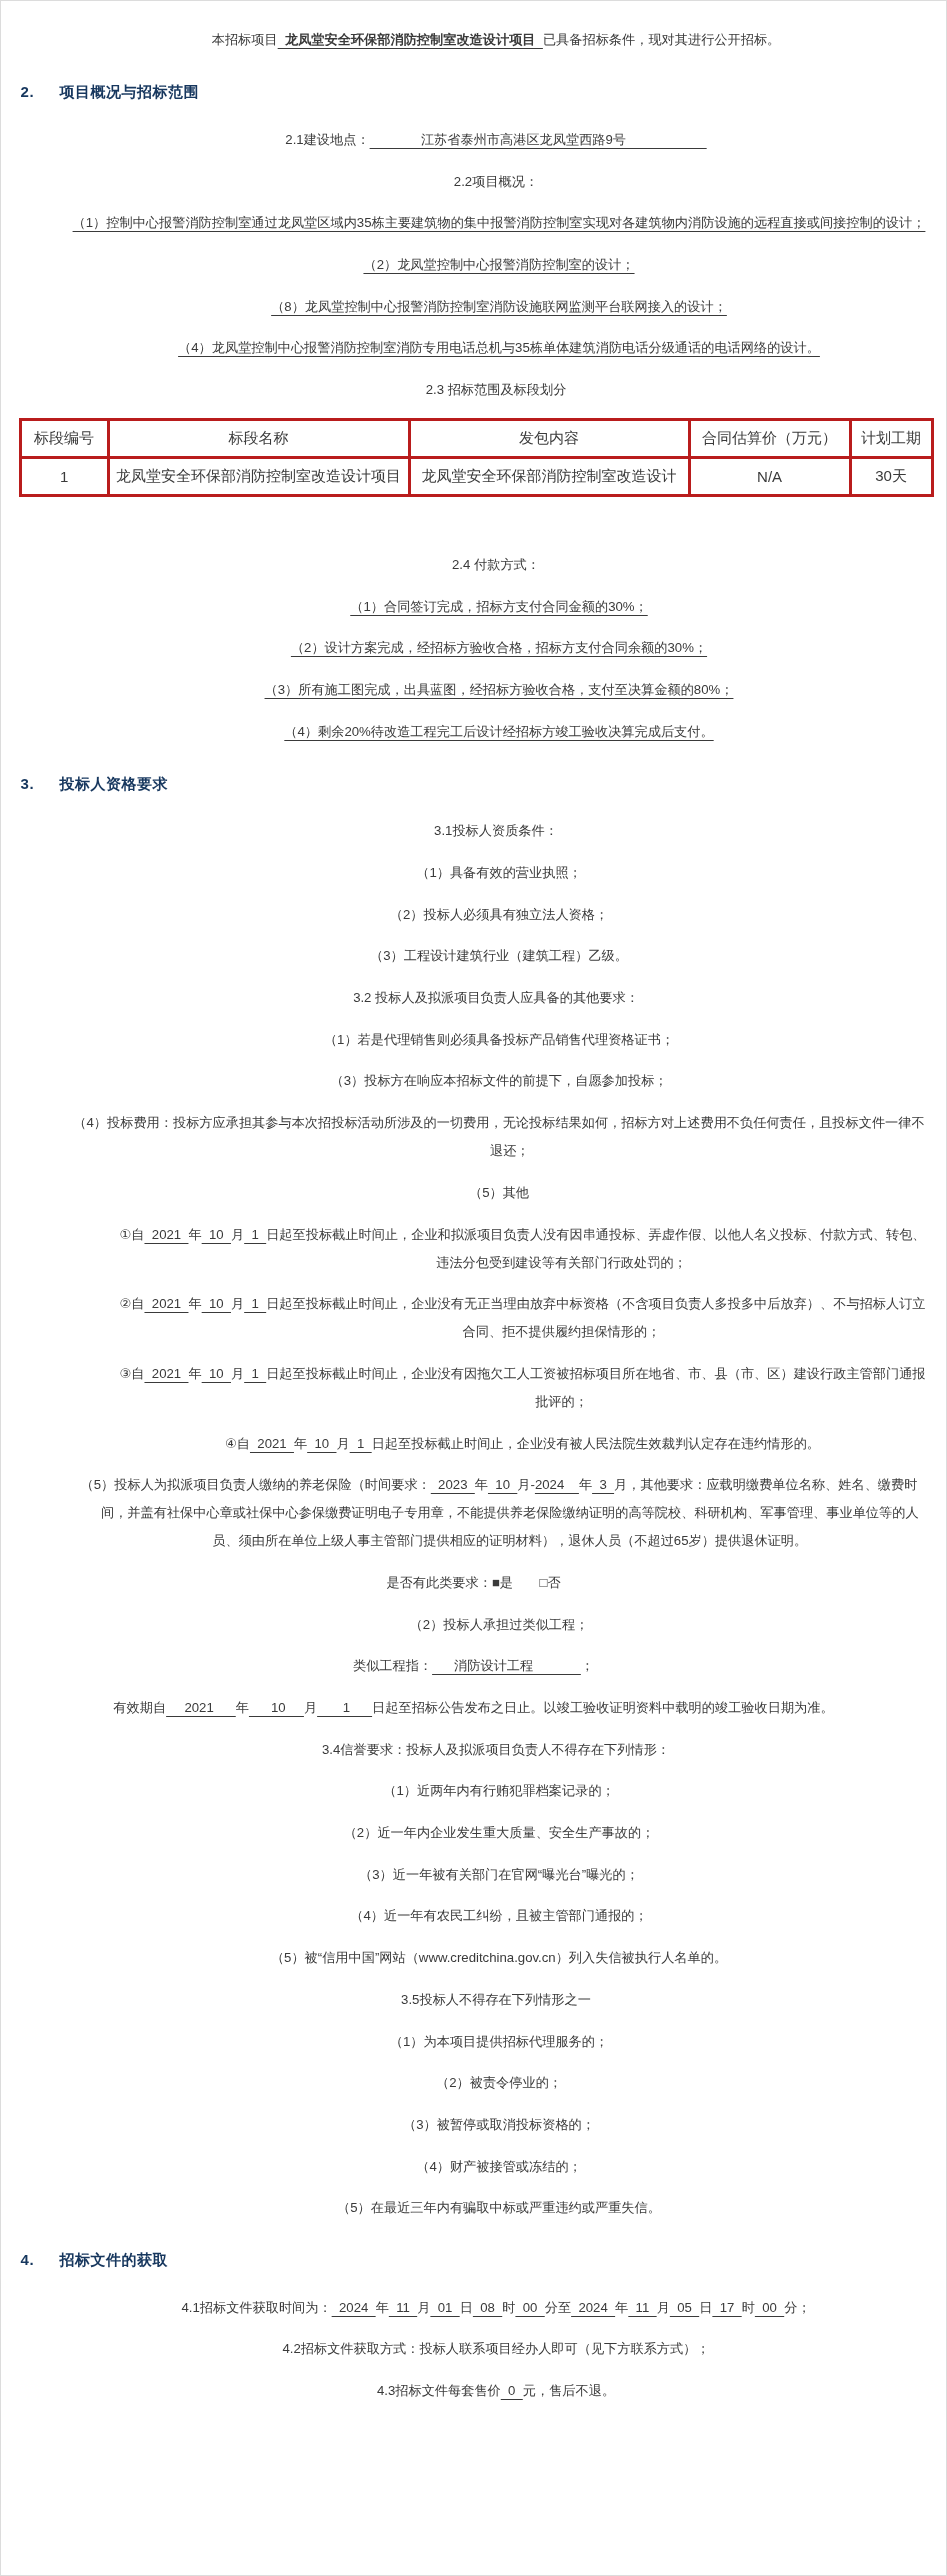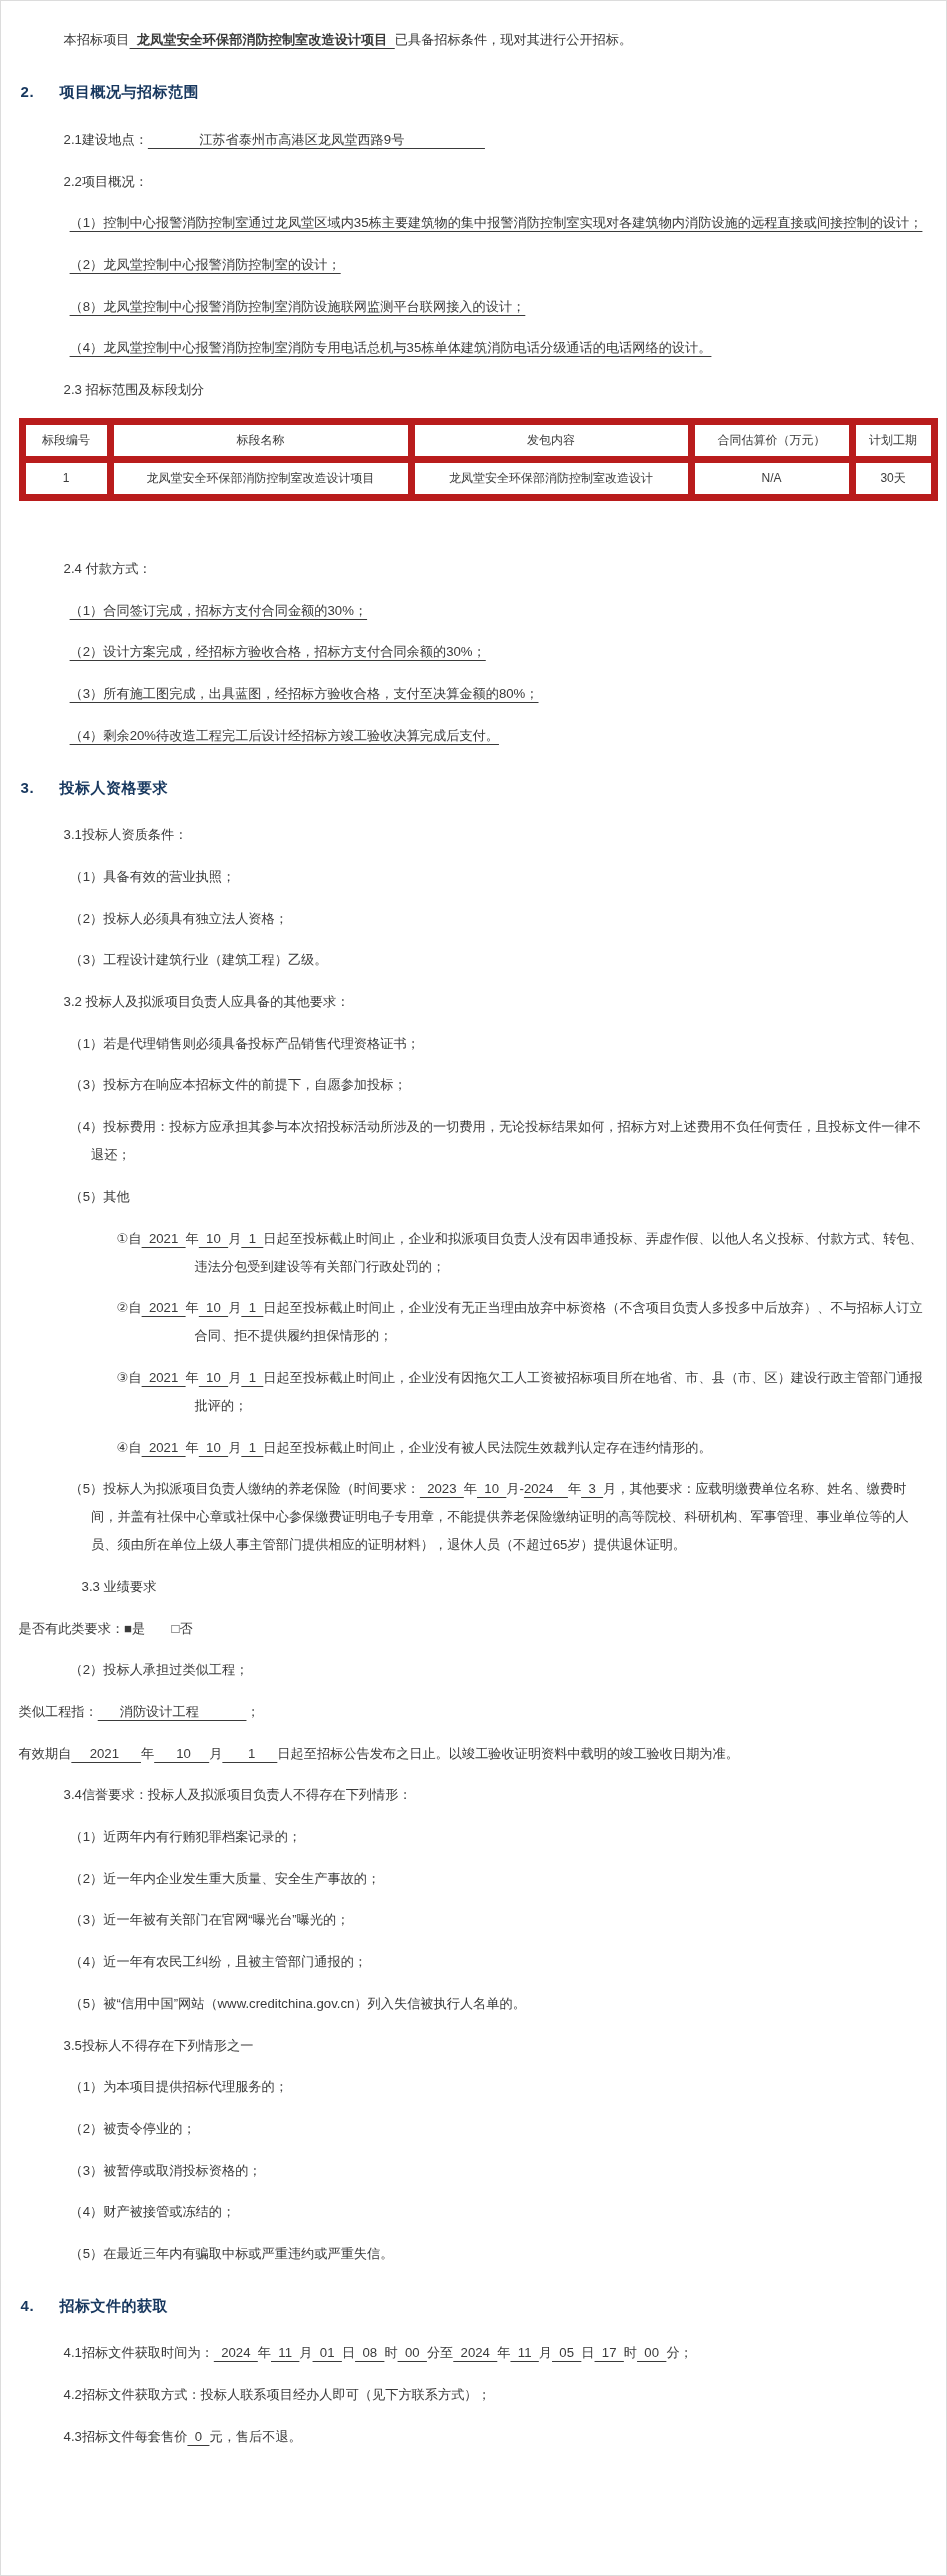--- a/index.html
+++ b/index.html
@@ -21,20 +21,21 @@
     font-weight: bold;
     margin: 29px 0 23.5px 2px;
     letter-spacing: 0.5px;
   }
   h2.h .num { display: inline-block; min-width: 39px; }
   .sec:first-child h2.h { margin-top: 3.9px; }
   .ln {
     line-height: 28px;
     margin: 0 0 13.7px 0;
     color: #3a3a3a;
+    text-align: center;
   }
   .ind1 { padding-left: 45px; }   
   .ind2 { padding-left: 51px; text-indent: -21.5px; margin-left: 21.5px; } 
   .ind3 { padding-left: 98px; text-indent: -78px; margin-left: 78px; } 
   .ind4 { padding-left: 63px; }   
   .u {
     text-decoration: underline;
     text-decoration-skip-ink: none;
     text-underline-offset: 3.9px;
     white-space: pre-wrap;
@@ -46,26 +47,26 @@
     text-underline-offset: 3.9px;
     white-space: pre-wrap;
   }
   table.lots {
     border-collapse: collapse;
     width: 912px;
     margin: 5.9px 0 29px 0;
     table-layout: fixed;
   }
   table.lots th, table.lots td {
-    border: 7px solid #b91c1c;
+    border: 3px solid #b91c1c;
     text-align: center;
     vertical-align: middle;
     height: 38px;
     font-weight: normal;
-    font-size: 12px;
+    font-size: 15px;
     color: #3a3a3a;
     padding: 2px 3.9px;
     overflow: hidden;
   }
   .col-no { width: 88px; }
   .col-name { width: 301px; }
   .col-content { width: 280px; }
   .col-price { width: 161px; }
   .col-dur { width: 82px; }
   .gap-lg { height: 25.4px; }
@@ -134,21 +135,20 @@
     <p class="ln ind1">3.2  投标人及拟派项目负责人应具备的其他要求：</p>
     <p class="ln ind2">（1）若是代理销售则必须具备投标产品销售代理资格证书；</p>
     <p class="ln ind2">（3）投标方在响应本招标文件的前提下，自愿参加投标；</p>
     <p class="ln ind2">（4）投标费用：投标方应承担其参与本次招投标活动所涉及的一切费用，无论投标结果如何，招标方对上述费用不负任何责任，且投标文件一律不退还；</p>
     <p class="ln ind2">（5）其他</p>
     <p class="ln ind3"><span>①自</span><span class="u">  2021  </span><span>年</span><span class="u">  10  </span><span>月</span><span class="u">  1  </span><span>日起至投标截止时间止，企业和拟派项目负责人没有因串通投标、弄虚作假、以他人名义投标、付款方式、转包、违法分包受到建设等有关部门行政处罚的；</span></p>
     <p class="ln ind3"><span>②自</span><span class="u">  2021  </span><span>年</span><span class="u">  10  </span><span>月</span><span class="u">  1  </span><span>日起至投标截止时间止，企业没有无正当理由放弃中标资格（不含项目负责人多投多中后放弃）、不与招标人订立合同、拒不提供履约担保情形的；</span></p>
     <p class="ln ind3"><span>③自</span><span class="u">  2021  </span><span>年</span><span class="u">  10  </span><span>月</span><span class="u">  1  </span><span>日起至投标截止时间止，企业没有因拖欠工人工资被招标项目所在地省、市、县（市、区）建设行政主管部门通报批评的；</span></p>
     <p class="ln ind3"><span>④自</span><span class="u">  2021  </span><span>年</span><span class="u">  10  </span><span>月</span><span class="u">  1  </span><span>日起至投标截止时间止，企业没有被人民法院生效裁判认定存在违约情形的。</span></p>
     <p class="ln ind2"><span>（5）投标人为拟派项目负责人缴纳的养老保险（时间要求：</span><span class="u">  2023  </span><span>年</span><span class="u">  10  </span><span>月-</span><span class="u">2024    </span><span>年</span><span class="u">  3  </span><span>月，其他要求：应载明缴费单位名称、姓名、缴费时间，并盖有社保中心章或社保中心参保缴费证明电子专用章，不能提供养老保险缴纳证明的高等院校、科研机构、军事管理、事业单位等的人员、须由所在单位上级人事主管部门提供相应的证明材料），退休人员（不超过65岁）提供退休证明。</span></p>
-    <p class="ln ind4">3.3  业绩要求</p>
     <p class="ln">是否有此类要求：■是　　□否</p>
     <p class="ln ind2">（2）投标人承担过类似工程；</p>
     <p class="ln"><span>类似工程指：</span><span class="u">      消防设计工程             </span><span>；</span></p>
     <p class="ln"><span>有效期自</span><span class="u">     2021      </span><span>年</span><span class="u">      10     </span><span>月</span><span class="u">       1      </span><span>日起至招标公告发布之日止。以竣工验收证明资料中载明的竣工验收日期为准。</span></p>
     <p class="ln ind1">3.4信誉要求：投标人及拟派项目负责人不得存在下列情形：</p>
     <p class="ln ind2">（1）近两年内有行贿犯罪档案记录的；</p>
     <p class="ln ind2">（2）近一年内企业发生重大质量、安全生产事故的；</p>
     <p class="ln ind2">（3）近一年被有关部门在官网“曝光台”曝光的；</p>
     <p class="ln ind2">（4）近一年有农民工纠纷，且被主管部门通报的；</p>
     <p class="ln ind2">（5）被“信用中国”网站（www.creditchina.gov.cn）列入失信被执行人名单的。</p>

